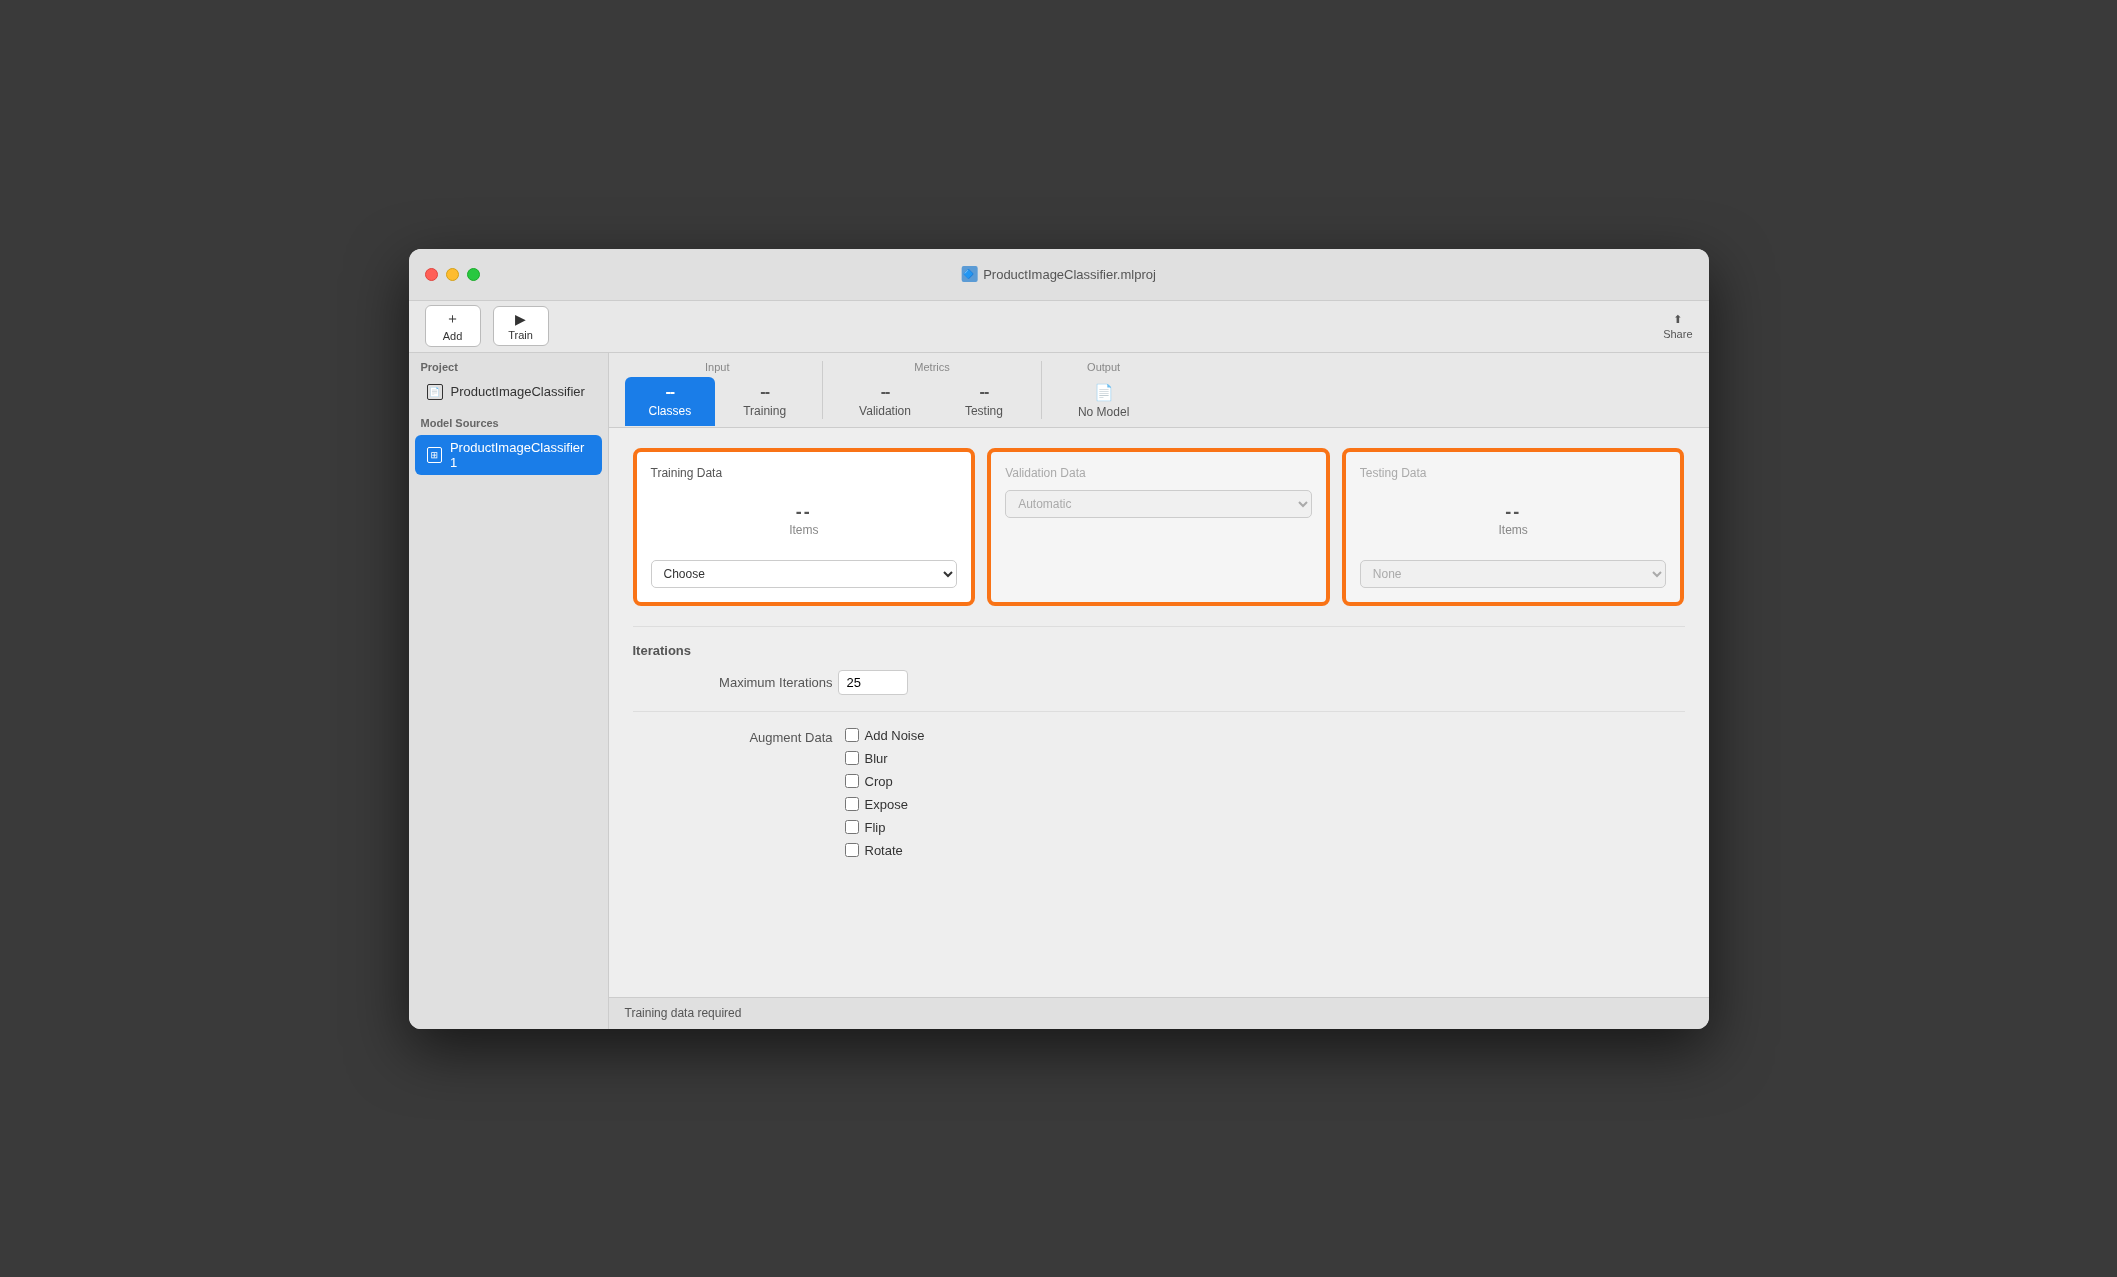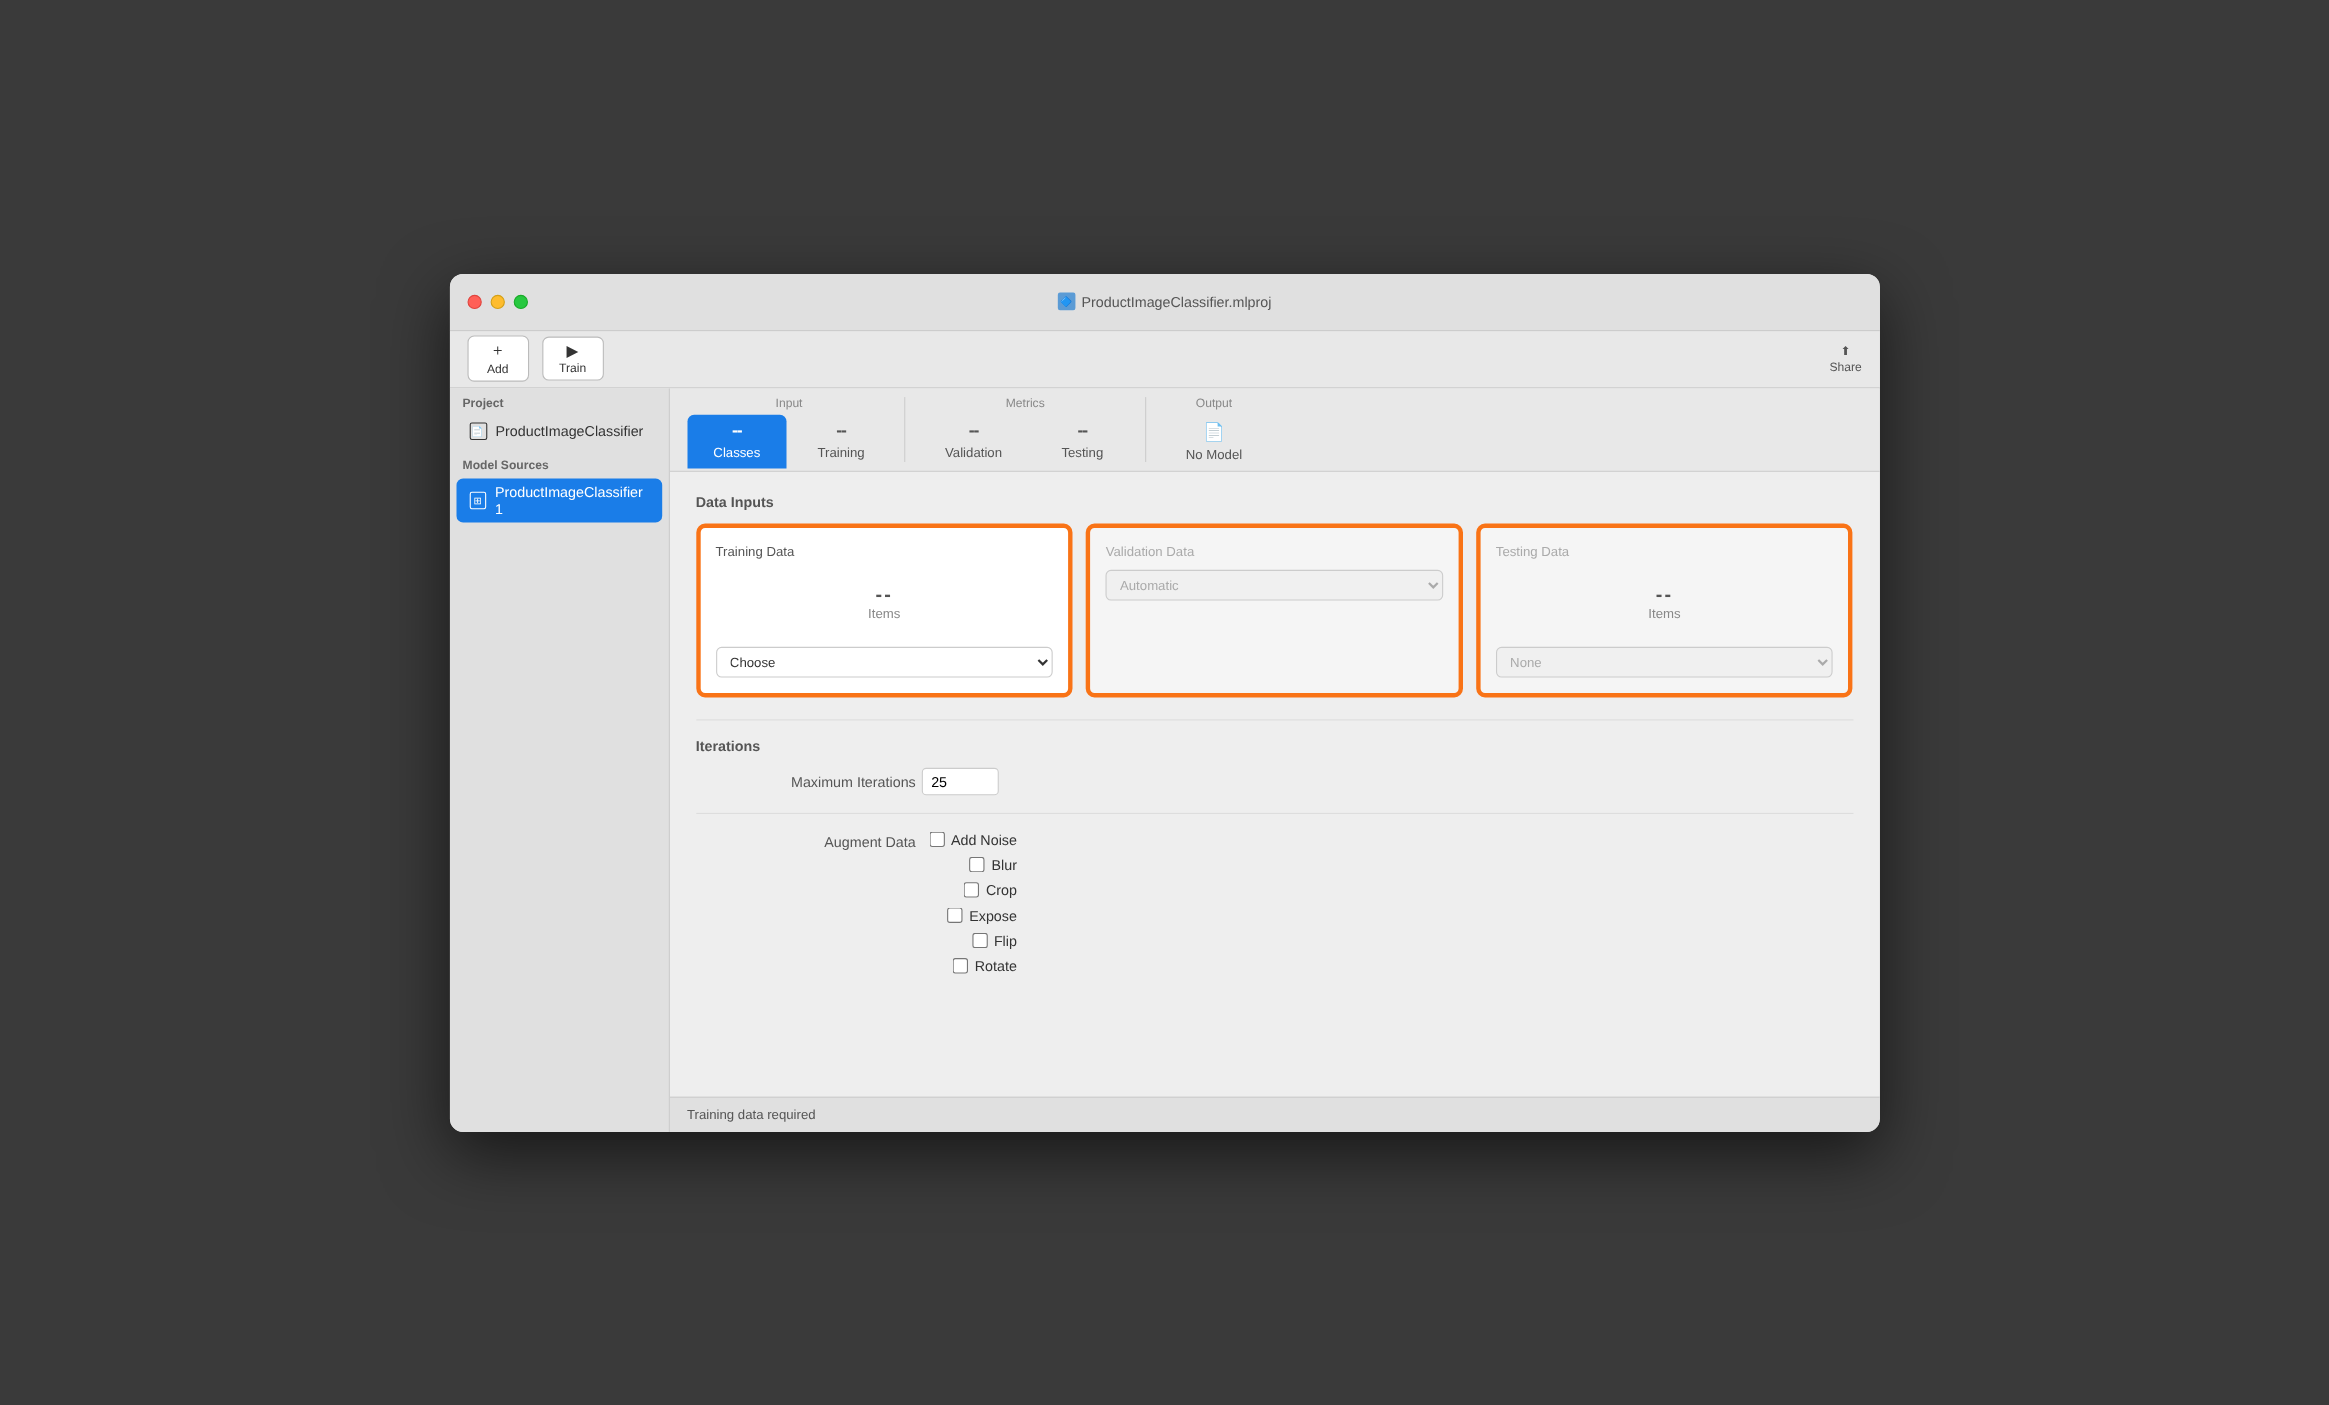--- a/index.html
+++ b/index.html
@@ -331,21 +331,20 @@
       font-size: 13px;
       color: #555;
       text-align: right;
       width: 200px;
       padding-top: 2px;
     }
     .aug-checkboxes {
       display: flex;
       flex-direction: column;
       gap: 8px;
-      align-items: flex-end;
     }
     .aug-check-item {
       display: flex;
       align-items: center;
       gap: 6px;
       font-size: 13px;
       color: #333;
     }
     .aug-check-item input[type="checkbox"] {
       width: 14px;
@@ -452,21 +451,20 @@
             <div class="tab-item">
               <span class="tab-icon">📄</span>
               <span>No Model</span>
             </div>
           </div>
         </div>
       </div>
 
       <div class="scroll-content">
 
-        <div class="section-title">Data Inputs</div>
         <div class="data-inputs-grid">
 
           <div class="data-card">
             <div class="data-card-title">Training Data</div>
             <div class="data-card-body">
               <div class="data-card-dashes">--</div>
               <div class="data-card-items">Items</div>
             </div>
             <select><option>Choose</option></select>
           </div>

